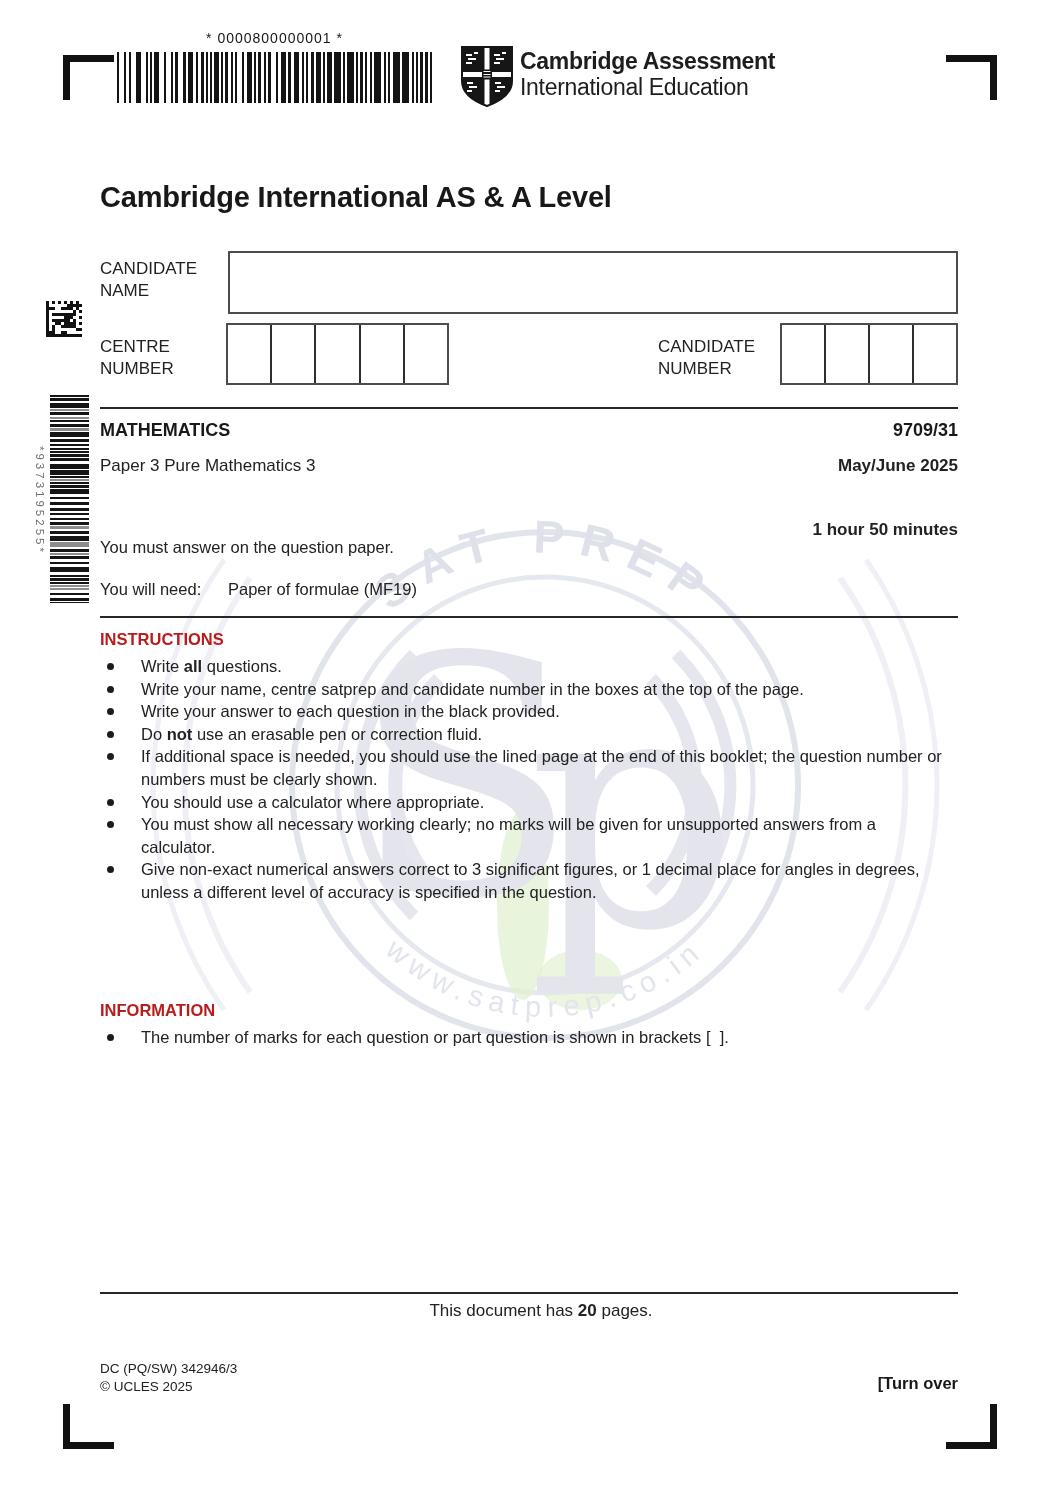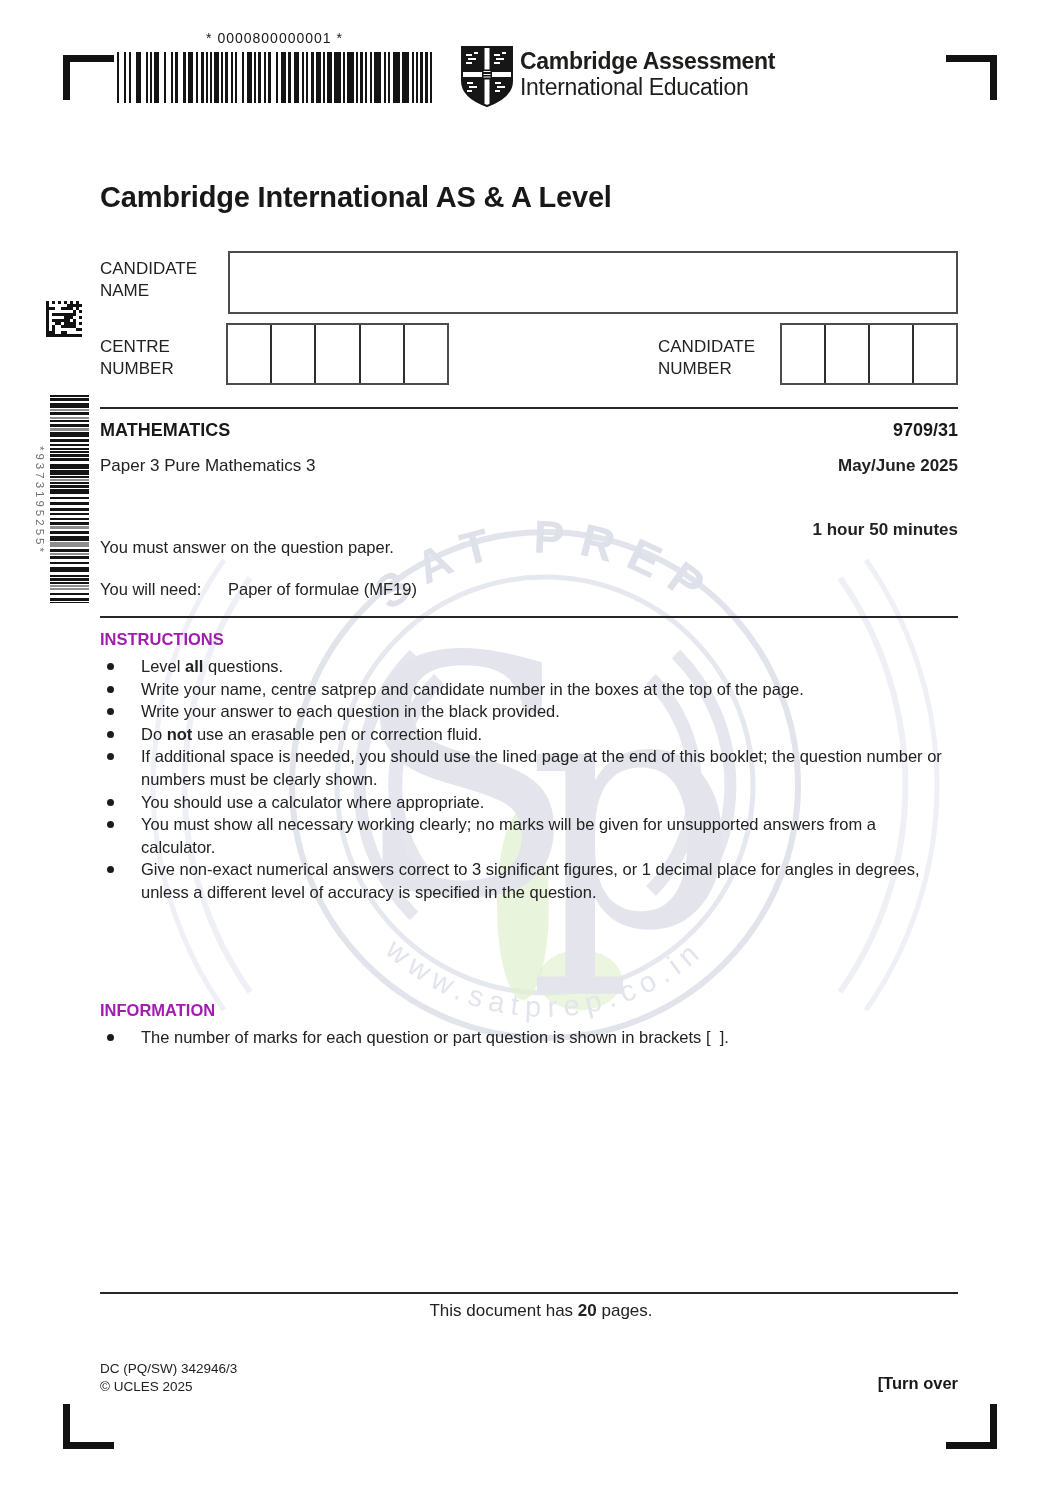--- a/index.html
+++ b/index.html
@@ -50,21 +50,21 @@
 
   .rule{left:100px;width:858px;height:2px;background:#262626;}
 
   .row-label{font-size:18px;font-weight:700;color:#191919;}
   .row-sub{font-size:17px;color:#222;}
   .right-col{text-align:right;}
 
   .body-text{font-size:16.5px;color:#222;}
 
   .section{left:100px;width:860px;z-index:2;}
-  .sec-heading{font-size:16.5px;font-weight:700;color:#a21caf;margin:0 0 6px 0;}
+  .sec-heading{font-size:16.5px;font-weight:700;color:#b91c1c;margin:0 0 6px 0;}
   ul.bullets{list-style:none;margin:0;padding:0;width:853px;}
   ul.bullets li{position:relative;padding-left:41px;font-size:16.5px;line-height:22.6px;color:#222;width:812px;}
   ul.bullets li::before{content:"";position:absolute;left:7px;top:8px;width:7px;height:7px;border-radius:50%;background:#1c1c1c;}
 
   .pages-note{left:12px;top:1301px;width:1058px;text-align:center;font-size:17px;color:#222;}
   .footer-small{font-size:13.5px;color:#222;line-height:18px;}
   .turnover{font-size:16.5px;font-weight:700;color:#191919;}
 
   .watermark{left:125px;top:365px;width:840px;height:840px;z-index:0;pointer-events:none;}
 </style>
@@ -359,21 +359,21 @@
 
   <div class="abs body-text z" style="left:100px;top:538px;">You must answer on the question paper.</div>
   <div class="abs body-text z" style="left:100px;top:580px;text-align:right;">You will need:</div>
   <div class="abs body-text z" style="left:228px;top:580px;">Paper of formulae (MF19)</div>
 
   <div class="abs rule z" style="top:616px;"></div>
 
   <div class="abs section" style="top:630px;">
     <div class="sec-heading">INSTRUCTIONS</div>
     <ul class="bullets" id="instructionsList">
-        <li><span>Level </span><span class="bold">all</span><span> questions.</span></li>
+        <li><span>Write </span><span class="bold">all</span><span> questions.</span></li>
         <li><span>Write your name, centre satprep and candidate number in the boxes at the top of the page.</span></li>
         <li><span>Write your answer to each question in the black provided.</span></li>
         <li><span>Do </span><span class="bold">not</span><span> use an erasable pen or correction fluid.</span></li>
         <li><span>If additional space is needed, you should use the lined page at the end of this booklet; the question number or numbers must be clearly shown.</span></li>
         <li><span>You should use a calculator where appropriate.</span></li>
         <li><span>You must show all necessary working clearly; no marks will be given for unsupported answers from a calculator.</span></li>
         <li><span>Give non-exact numerical answers correct to 3 significant figures, or 1 decimal place for angles in degrees, unless a different level of accuracy is specified in the question.</span></li>
       </ul>
   </div>
 

